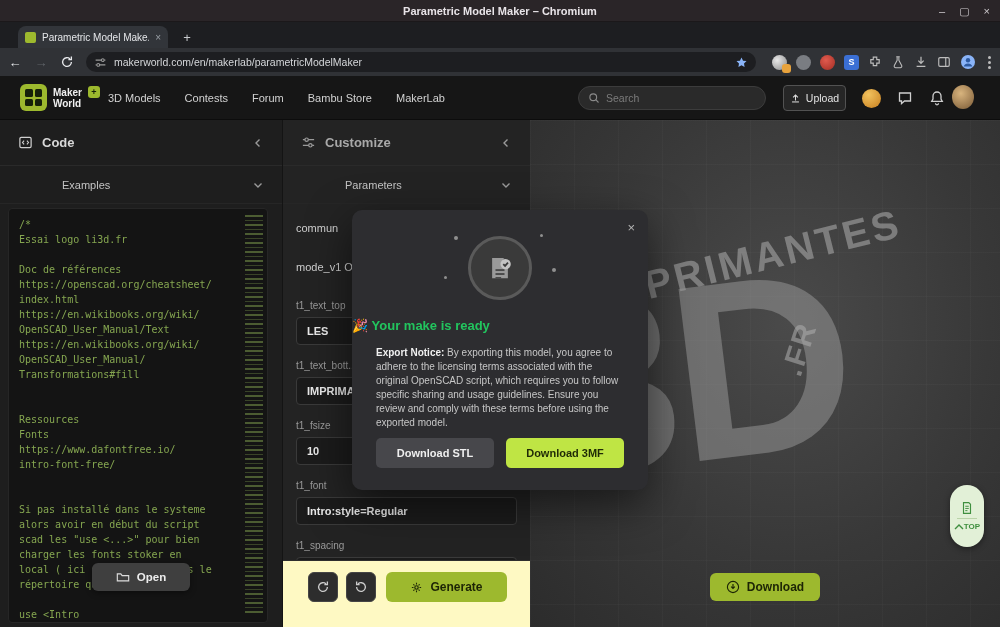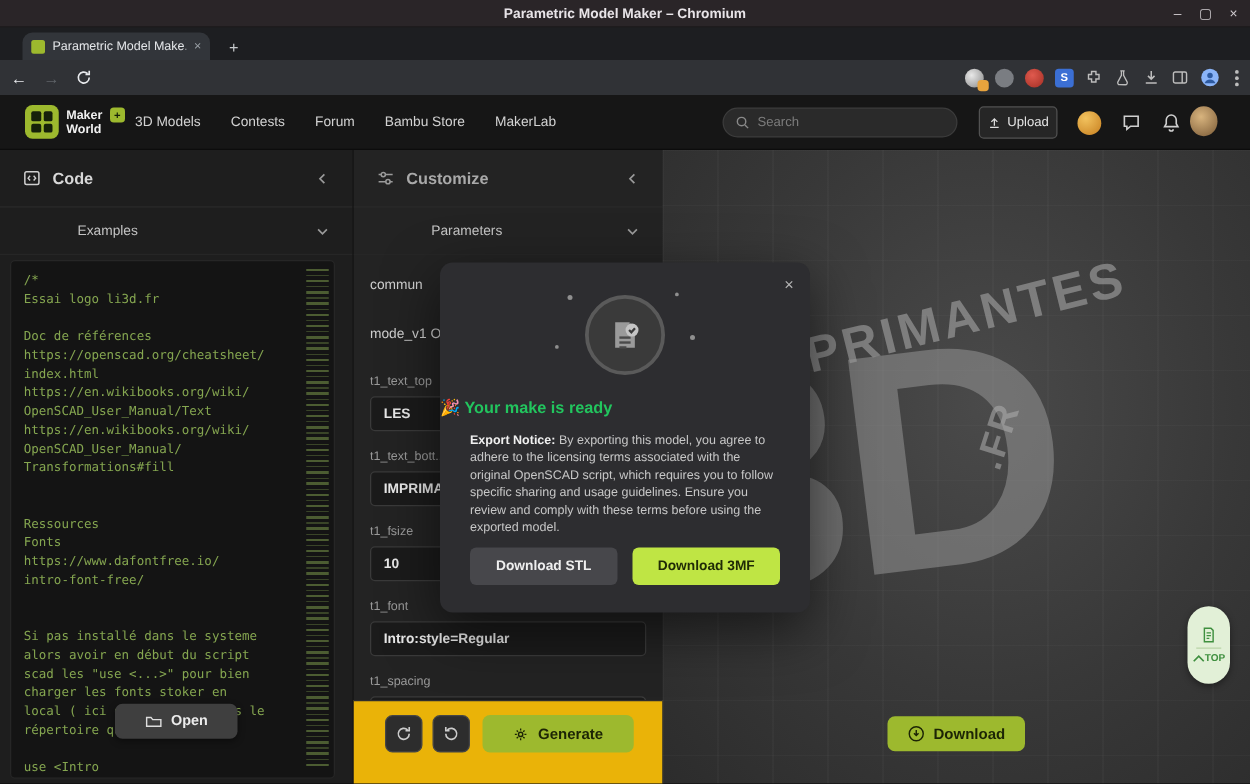--- a/index.html
+++ b/index.html
@@ -88,21 +88,21 @@
     font-size:11.5px; font-weight:700; z-index:3; box-shadow:0 2px 6px rgba(0,0,0,.4); }
 
   .cz-panel { position:absolute; left:282px; top:120px; width:248px; height:507px; background:#232323;
     border-left:1px solid #141414; }
   .cz-panel .ttl { color:#a9a9a9; }
   .cz-content { position:absolute; left:0; top:84px; right:0; bottom:67px; padding:18px 13px 0 13px; overflow:hidden; }
   .section-label { font-size:11px; color:#cfcfcf; margin-bottom:27px; }
   .f-label { font-size:10px; color:#9a9a9a; margin:0 0 6px 0; }
   .f-input { height:28px; background:#1b1b1b; border:1px solid #3a3a3a; border-radius:4px; color:#e8e8e8;
     font-size:11px; font-weight:600; line-height:26px; padding-left:10px; margin-bottom:15px; }
-  .cz-footer { position:absolute; left:0; bottom:0; right:0; height:67px; background:#eab308;
+  .cz-footer { position:absolute; left:0; bottom:0; right:0; height:67px; background:#fef9c3;
     border-top:1px solid #2e2e2e; }
   .icon-btn { position:absolute; top:11px; width:30px; height:30px; background:#2d2d2d; border:1px solid #454545;
     border-radius:6px; display:flex; align-items:center; justify-content:center; }
   .generate-btn { position:absolute; left:103px; top:11px; width:121px; height:30px; border-radius:6px;
     background:var(--accent,#9db92e); color:#1c2405; font-size:12px; font-weight:700; display:flex;
     align-items:center; justify-content:center; gap:7px; }
 
   
   .preview { position:absolute; left:530px; top:120px; width:470px; height:507px;
     background:
@@ -172,20 +172,35 @@
 
   <div class="toolbar">
     <div class="nav-btn">←</div>
     <div class="nav-btn dim">→</div>
     <div class="nav-btn">
       <svg width="14" height="14" viewBox="0 0 16 16">
           <path d="M13 8a5 5 0 1 1-1.5-3.5" fill="none" stroke="#e8eaed" stroke-width="1.5"></path>
           <path d="M13 1.8V5.2H9.6" fill="none" stroke="#e8eaed" stroke-width="1.5"></path>
         </svg>
     </div>
+    <div class="addr">
+      <span>
+        <svg width="13" height="13" viewBox="0 0 16 16">
+            <path d="M2 5h7M12.7 5H14M2 11h1.3M7 11h7" stroke="#9a9a9a" stroke-width="1.4"></path>
+            <circle cx="10.8" cy="5" r="1.7" fill="none" stroke="#9a9a9a" stroke-width="1.3"></circle>
+            <circle cx="5.2" cy="11" r="1.7" fill="none" stroke="#9a9a9a" stroke-width="1.3"></circle>
+          </svg>
+      </span>
+      <span class="url">makerworld.com/en/makerlab/parametricModelMaker</span>
+      <span>
+        <svg width="13" height="13" viewBox="0 0 16 16">
+            <path d="M8 1.8l1.9 3.9 4.3.6-3.1 3 .7 4.2L8 11.5l-3.8 2 .7-4.2-3.1-3 4.3-.6z" fill="#8ab4f8"></path>
+          </svg>
+      </span>
+    </div>
     <div class="ext-row">
       <span class="ext-dot" style="background:radial-gradient(circle at 35% 35%, #e8e8e8, #888);">
           <span class="ext-badge"></span>
         </span>
       <span class="ext-dot" style="background:#7a7d82;"></span>
       <span class="ext-dot" style="background:radial-gradient(circle at 40% 35%, #e05a4e, #a32e24);"></span>
       <span class="ext-sq">S</span>
       <span>
         <svg width="14" height="14" viewBox="0 0 16 16">
             <path d="M6 2.5h4v2.8h2.8v4H10v2.8H6V9.3H3.2v-4H6z" fill="none" stroke="#bdbdbd" stroke-width="1.3"></path>

